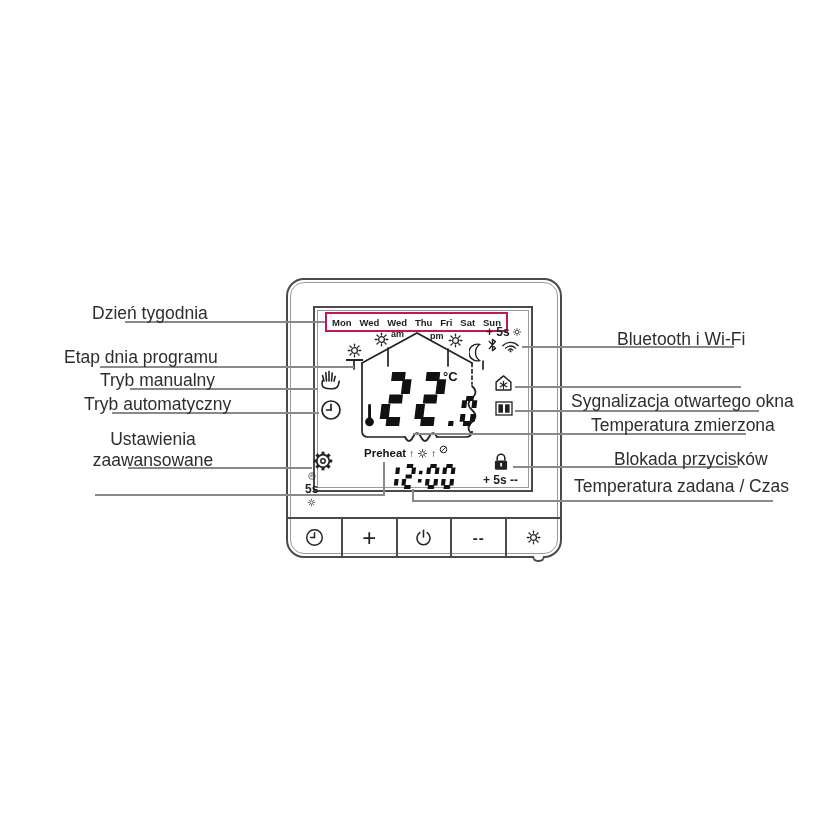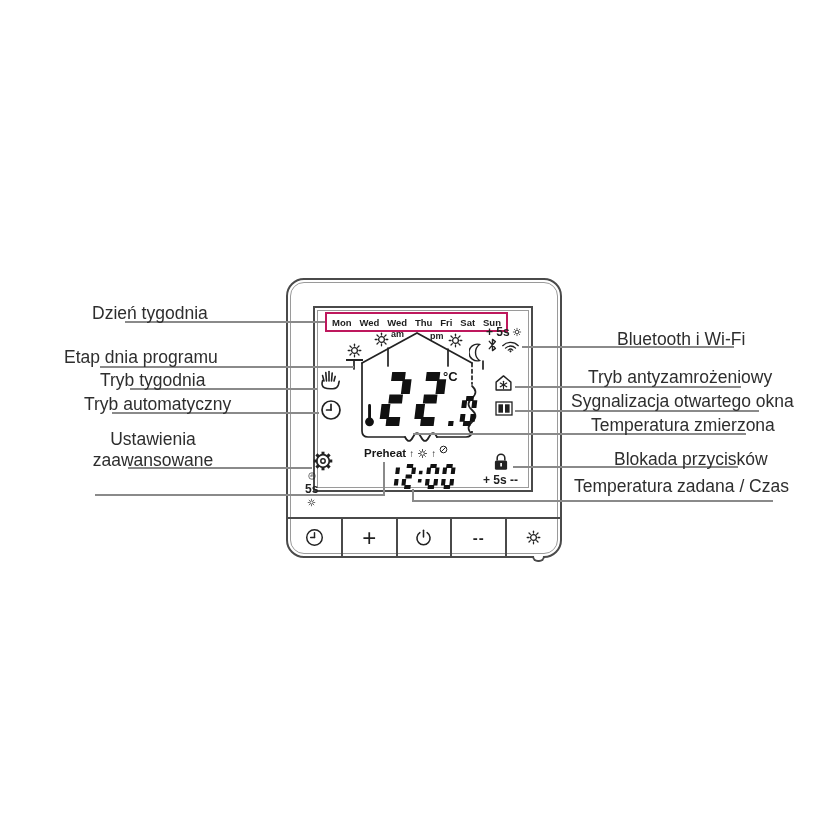--- a/index.html
+++ b/index.html
@@ -132,29 +132,28 @@
       <circle cx="5" cy="5" r="3.7" fill="none" stroke="#222" stroke-width="1.1"></circle>
       <line x1="2.4" y1="7.6" x2="7.6" y2="2.4" stroke="#222" stroke-width="1.1"></line>
     </symbol>
   </defs>
 </svg>
 
 <div id="canvas">
 
   <div class="label" style="left:92px;top:303px;">Dzień tygodnia</div>
   <div class="label" style="left:64px;top:347px;">Etap dnia programu</div>
-  <div class="label" style="left:100px;top:370px;">Tryb tygodnia</div>
+  <div class="label" style="left:100px;top:370px;">Tryb manualny</div>
   <div class="label" style="left:84px;top:394px;">Tryb automatyczny</div>
   <div class="label center" style="left:88px;top:429px;width:130px;">
     <div>Ustawienia</div>
     <div>zaawansowane</div>
   </div>
 
   <div class="label" style="left:617px;top:329px;">Bluetooth i Wi-Fi</div>
-  <div class="label" style="left:588px;top:367px;">Tryb antyzamrożeniowy</div>
   <div class="label" style="left:571px;top:391px;">Sygnalizacja otwartego okna</div>
   <div class="label" style="left:591px;top:415px;">Temperatura zmierzona</div>
   <div class="label" style="left:614px;top:449px;">Blokada przycisków</div>
   <div class="label" style="left:574px;top:476px;">Temperatura zadana / Czas</div>
 
   <div class="lead h" style="left:125px;top:321px;width:200px;"></div>
   <div class="lead h" style="left:100px;top:366px;width:254px;"></div>
   <div class="lead h" style="left:130px;top:388px;width:187px;"></div>
   <div class="lead h" style="left:112px;top:412px;width:207px;"></div>
   <div class="lead h" style="left:128px;top:467px;width:184px;"></div>

